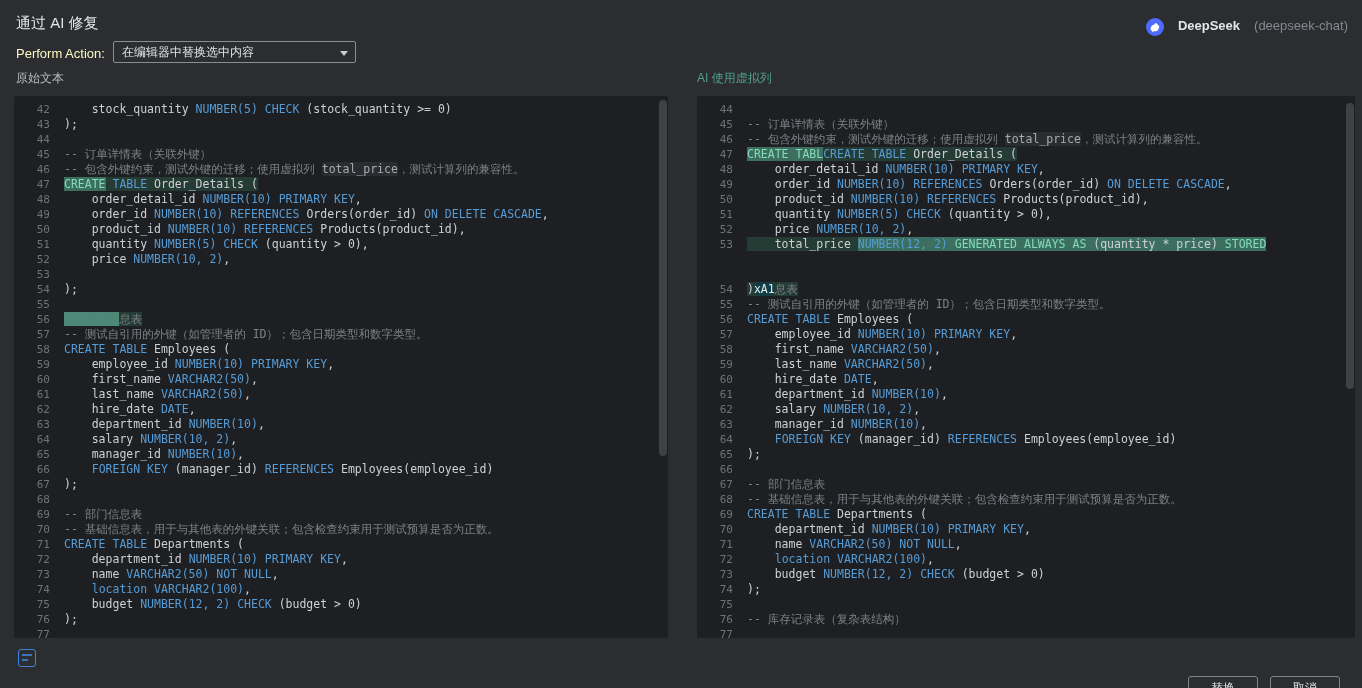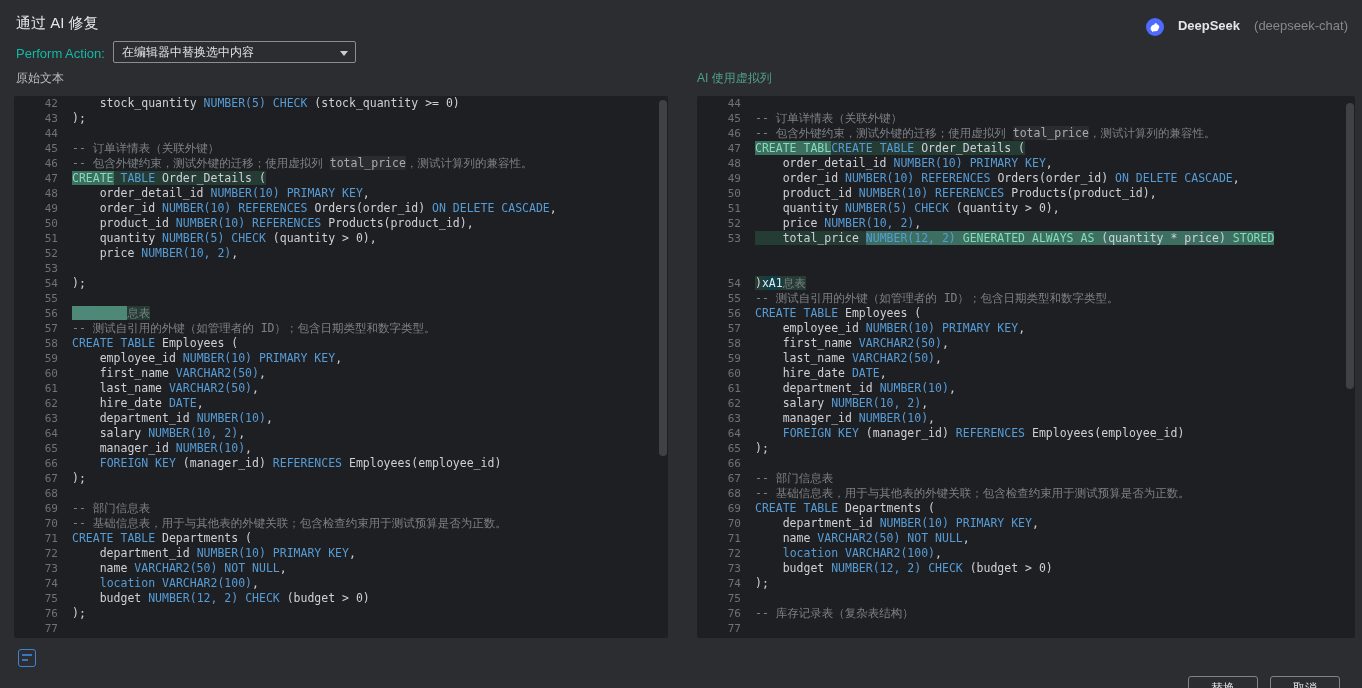--- a/index.html
+++ b/index.html
@@ -8,36 +8,36 @@
     background:#2b2d30;
     font-family:"Liberation Sans",sans-serif;
     -webkit-font-smoothing:antialiased;
   }
   
   .dlg-title{position:absolute;left:16px;top:14px;font-size:15px;color:#e2e5e9;}
   .provider{position:absolute;right:14px;top:18px;display:flex;align-items:flex-start;gap:14px;font-size:13px;}
   .provider .logo{width:18px;height:18px;display:inline-flex;}
   .provider .name{color:#e3e6ea;font-weight:bold;}
   .provider .model{color:#85898f;}
-  .action-label{position:absolute;left:16px;top:46px;font-size:13px;color:#14b8a6;}
+  .action-label{position:absolute;left:16px;top:46px;font-size:13px;color:#fef9c3;}
   .dropdown{
     position:absolute;left:113px;top:41px;width:243px;height:22px;box-sizing:border-box;
     background:#2b2d30;border:1px solid #8a8e94;border-radius:2px;
     display:flex;align-items:center;padding:0 38px 0 8px;font-size:12px;color:#e1e4e8;cursor:default;
   }
   .dd-arrow{position:absolute;right:7px;top:9px;width:0;height:0;
     border-left:4px solid transparent;border-right:4px solid transparent;border-top:5px solid #c9ccd1;}
   .panel-title{position:absolute;top:70px;font-size:12px;}
   .panel-title.left{left:16px;color:#b9bdc2;}
   .panel-title.right{left:697px;color:#51a08c;}
   
   .editor{position:absolute;top:96px;height:542px;background:#1e1f22;overflow:hidden;border-radius:2px;}
   .editor.left{left:14px;width:654px;}
   .editor.right{left:697px;width:658px;}
-  .code{margin-left:8px;}
+  .code{padding-top:6px;}
   .line{display:flex;height:15px;line-height:15px;white-space:pre;
     font-family:"DejaVu Sans Mono",monospace;font-size:11.5px;}
   .num{flex:0 0 36px;text-align:right;color:#6e7378;font-size:11px;}
   .codespan{padding-left:14px;}
   .linehl{background:#253c34;text-align:center;}
   .h-s{background:#3c6f5f;}
   .h-x{background:#4e8876;color:#4e8876 !important;}
   .h-b{background:#113d47;color:#ddeeea !important;border-radius:7px;}
   .tok-p{color:#ced0d6;}
   .tok-k{color:#569cd6;}

